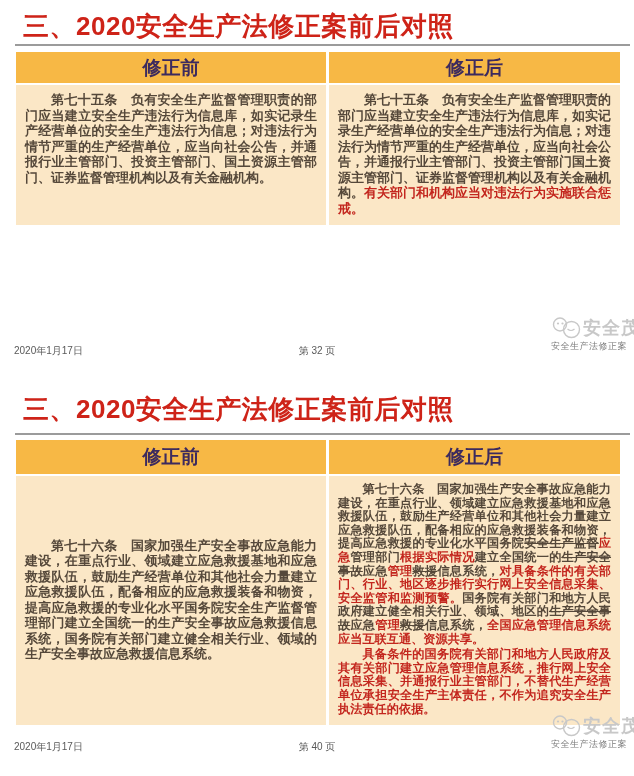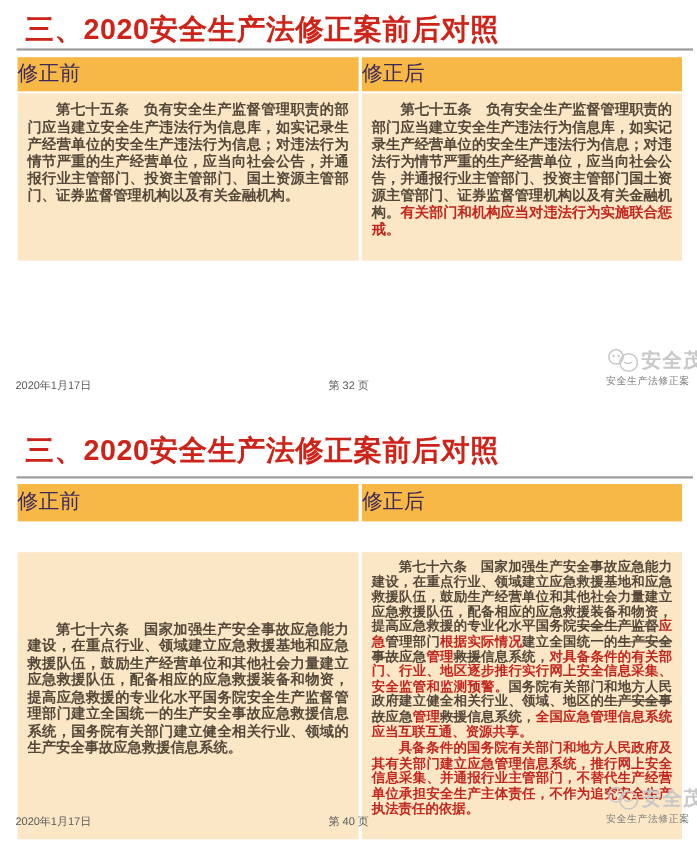--- a/index.html
+++ b/index.html
@@ -16,29 +16,29 @@
   }
   .title-rule{position:absolute;left:15px;right:4px;top:44px;height:2px;background:var(--divider_gray,#9b9b9b);}
   .s2 .title-rule{top:50px;}
 
   .comp-table{position:absolute;left:16px;top:52px;width:604px;}
   .s2 .comp-table{top:57px;}
   .thead,.tbody{display:grid;grid-template-columns:310px 291px;column-gap:3px;}
   .tbody{margin-top:2px;}
   .th{
     background:var(--header_bg,#f7b845);color:var(--header_text,#3c2a5e);
-    font-weight:normal;font-size:19px;line-height:22px;text-align:left;padding:5px 0 4px;
+    font-weight:bold;font-size:19px;line-height:22px;text-align:center;padding:5px 0 4px;
   }
   .s2 .th{padding:6px 0 6px;}
   .td{
     background:var(--cell_bg,#fbe7c6);color:var(--body_text,#55483a);
     font-weight:bold;font-size:13px;line-height:15.5px;
-    text-align:justify;padding:7px 9px 21px;min-height:99px;
+    text-align:justify;padding:7px 9px 9px;min-height:99px;
   }
-  .s2 .td{min-height:190px;margin-top:26px;}
+  .s2 .td{min-height:190px;}
   .s2 .td.before-cell{display:flex;flex-direction:column;justify-content:center;}
   .s2 .td.after-cell{font-size:12.2px;line-height:13.6px;}
   .td p{margin:0;text-indent:2em;}
   .td p + p{margin-top:2px;}
   .seg-red{color:var(--added_red,#c3261e);}
   .seg-strike{text-decoration:line-through;}
 
   .footer{position:absolute;left:0;right:0;top:344px;height:14px;
     font-size:10px;color:var(--footer_text,#595959);}
   .s2 .footer{top:357px;}

